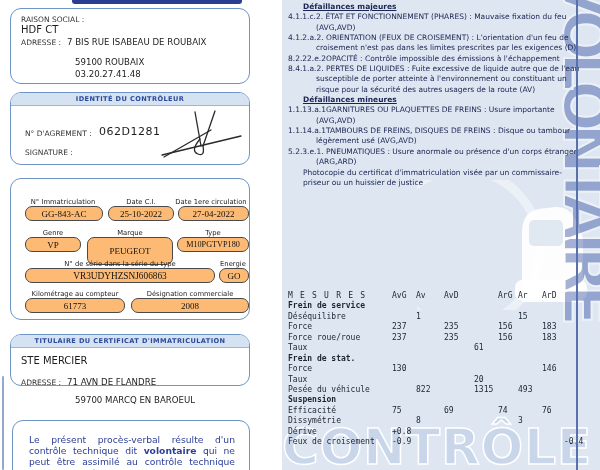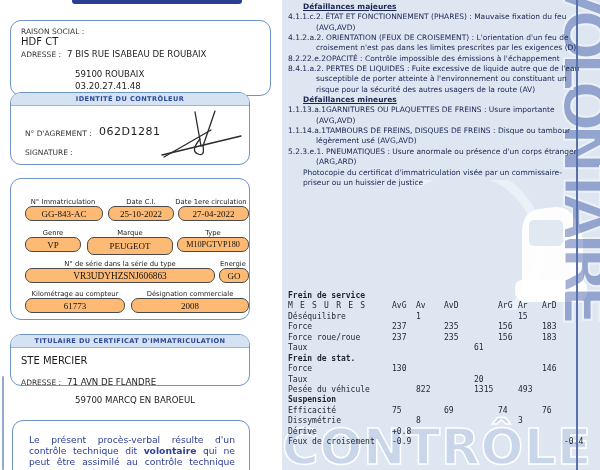--- a/index.html
+++ b/index.html
@@ -95,21 +95,21 @@
   
   .sig{position:absolute;left:148px;top:16px;}
 </style>
 </head>
 <body>
 
 <div class="page">
 
   <div class="cutband"></div>
 
-  <div class="box" style="left:10px;top:20px;width:261px;height:76px;">
+  <div class="box" style="left:10px;top:8px;width:240px;height:76px;">
     <span class="lab" style="left:10px;top:6px;">RAISON SOCIAL :</span>
     <span class="val" style="left:10px;top:15px;font-size:10px;">HDF CT</span>
     <span class="lab" style="left:10px;top:29px;">ADRESSE :</span>
     <span class="val" style="left:56px;top:28px;">7 BIS RUE ISABEAU DE ROUBAIX</span>
     <span class="val" style="left:64px;top:48px;">59100 ROUBAIX</span>
     <span class="val" style="left:64px;top:60px;">03.20.27.41.48</span>
   </div>
 
   <div class="box" style="left:10px;top:92px;width:240px;height:73px;">
     <div class="titleband">IDENTITÉ DU CONTRÔLEUR</div>
@@ -132,21 +132,21 @@
     <span class="flabel" style="left:8px;top:19px;width:88px;">N° Immatriculation</span>
     <div class="fbox" style="left:14px;top:27px;width:78px;height:15px;">GG-843-AC</div>
     <span class="flabel" style="left:98px;top:19px;width:64px;">Date C.I.</span>
     <div class="fbox" style="left:97px;top:27px;width:66px;height:15px;">25-10-2022</div>
     <span class="flabel" style="left:160px;top:19px;width:80px;">Date 1ere circulation</span>
     <div class="fbox" style="left:167px;top:27px;width:71px;height:15px;">27-04-2022</div>
 
     <span class="flabel" style="left:14px;top:50px;width:56px;">Genre</span>
     <div class="fbox" style="left:14px;top:58px;width:56px;height:15px;">VP</div>
     <span class="flabel" style="left:76px;top:50px;width:86px;">Marque</span>
-    <div class="fbox" style="left:76px;top:58px;width:86px;height:18px;">PEUGEOT</div>
+    <div class="fbox" style="left:76px;top:58px;width:86px;height:28px;">PEUGEOT</div>
     <span class="flabel" style="left:166px;top:50px;width:72px;">Type</span>
     <div class="fbox" style="left:166px;top:58px;width:72px;height:15px;font-size:8.2px;">M10PGTVP180</div>
 
     <span class="flabel" style="left:14px;top:81px;width:190px;">N° de série dans la série du type</span>
     <div class="fbox" style="left:14px;top:89px;width:190px;height:15px;font-size:9.3px;">VR3UDYHZSNJ606863</div>
     <span class="flabel" style="left:206px;top:81px;width:32px;">Energie</span>
     <div class="fbox" style="left:208px;top:89px;width:30px;height:15px;">GO</div>
 
     <span class="flabel" style="left:14px;top:111px;width:100px;">Kilométrage au compteur</span>
     <div class="fbox" style="left:14px;top:119px;width:100px;height:15px;">61773</div>
@@ -187,32 +187,32 @@
         <div class="d-defect">8.4.1.a.2. PERTES DE LIQUIDES : Fuite excessive de liquide autre que de l'eau susceptible de porter atteinte à l'environnement ou constituant un risque pour la sécurité des autres usagers de la route (AV)</div>
         <div class="d-header">Défaillances mineures</div>
         <div class="d-defect">1.1.13.a.1GARNITURES OU PLAQUETTES DE FREINS : Usure importante (AVG,AVD)</div>
         <div class="d-defect">1.1.14.a.1TAMBOURS DE FREINS, DISQUES DE FREINS : Disque ou tambour légèrement usé (AVG,AVD)</div>
         <div class="d-defect">5.2.3.e.1. PNEUMATIQUES : Usure anormale ou présence d'un corps étranger (ARG,ARD)</div>
         <div class="d-text">Photocopie du certificat d'immatriculation visée par un commissaire-priseur ou un huissier de justice</div>
       </div>
 
     <div id="measures-table">
         <div class="m-row">
-          <span class="m-label section">Frein de service</span>
-        </div>
-        <div class="m-row">
           <span class="m-label m-title">M E S U R E S</span>
           <span class="m-col" style="left: 104px;">AvG</span>
           <span class="m-col" style="left: 128px;">Av</span>
           <span class="m-col" style="left: 156px;">AvD</span>
           <span class="m-col" style="left: 210px;">ArG</span>
           <span class="m-col" style="left: 230px;">Ar</span>
           <span class="m-col" style="left: 254px;">ArD</span>
         </div>
         <div class="m-row">
+          <span class="m-label section">Frein de service</span>
+        </div>
+        <div class="m-row">
           <span class="m-label">Déséquilibre</span>
           <span class="m-col" style="left: 128px;">1</span>
           <span class="m-col" style="left: 230px;">15</span>
         </div>
         <div class="m-row">
           <span class="m-label">Force</span>
           <span class="m-col" style="left: 104px;">237</span>
           <span class="m-col" style="left: 156px;">235</span>
           <span class="m-col" style="left: 210px;">156</span>
           <span class="m-col" style="left: 254px;">183</span>

